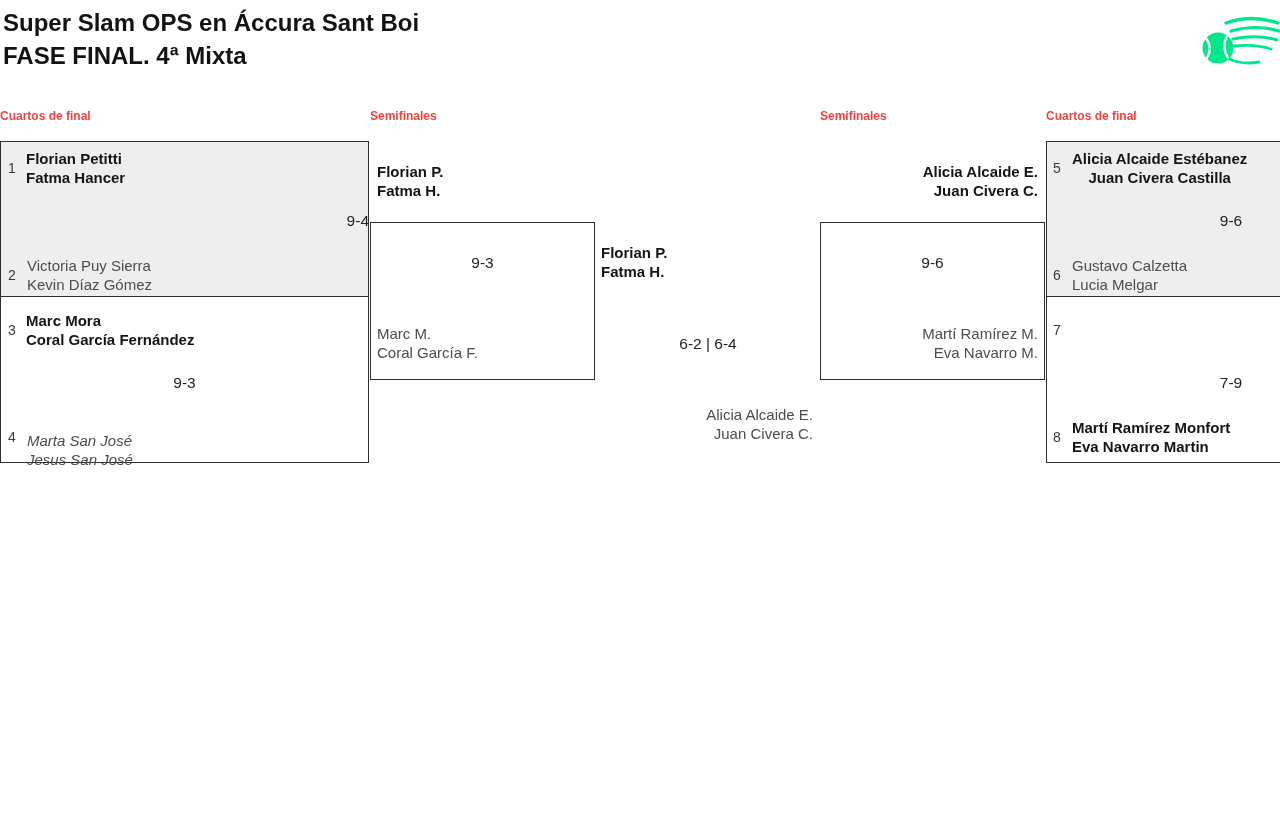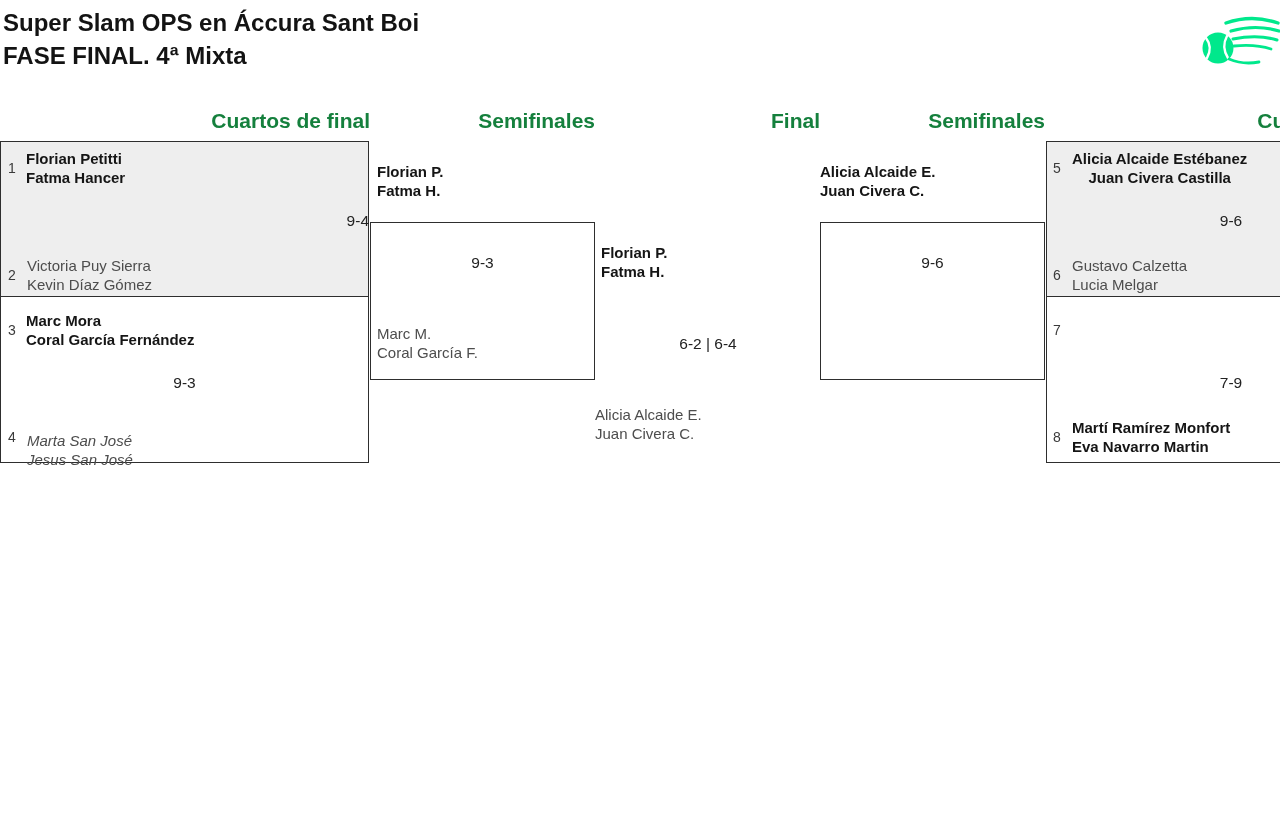--- a/index.html
+++ b/index.html
@@ -6,29 +6,29 @@
   html,body { background:#fff; }
   .stage {
     position:relative; width:1280px; height:829px;
     background:#ffffff; overflow:hidden;
     font-family:"Liberation Sans", sans-serif;
     color:#151515;
   }
   .title { position:absolute; left:3px; top:6px; font-size:24px; line-height:33px; font-weight:700; color:#131313; }
   .logo { position:absolute; left:1198px; top:12px; width:82px; height:58px; }
 
-  .round-header { position:absolute; top:109px; height:22px; font-size:21px; font-weight:600; text-align:right; color:#15803d; white-space:nowrap; }
+  .round-header { position:absolute; top:109px; height:22px; font-size:12px; font-weight:600; text-align:left; color:#ef4444; white-space:nowrap; }
 
   .box { position:absolute; border:1px solid #2e2e2e; background:transparent; }
   .box.fill { background:#eeeeee; }
 
   .team { position:absolute; font-size:15px; line-height:19px; white-space:nowrap; }
   .team.bold { font-weight:700; color:#151515; }
   .team.gray { font-weight:400; color:#4d4d4d; }
-  .team.right { }
+  .team.right { text-align:right; }
 
   .seed { position:absolute; font-size:14px; line-height:17px; color:#3a3a3a; width:16px; text-align:center; }
   .score { position:absolute; font-size:15.5px; line-height:16px; color:#222; text-align:center; white-space:nowrap; }
 </style>
 </head>
 <body>
 
 <div class="stage">
 
   <div class="title">
@@ -42,21 +42,20 @@
     <path d="M29,24 Q23,35 30,46" stroke="#ffffff" stroke-width="2.4" fill="none" stroke-linecap="round"></path>
     <path d="M28,11 Q54,2 80,11" stroke="#00E88C" stroke-width="3.4" fill="none" stroke-linecap="round"></path>
     <path d="M33,19 Q58,12 81,19" stroke="#00E88C" stroke-width="3.2" fill="none" stroke-linecap="round"></path>
     <path d="M35,27 Q60,22 79,28" stroke="#00E88C" stroke-width="3" fill="none" stroke-linecap="round"></path>
     <path d="M36,34 Q58,32 73,37" stroke="#00E88C" stroke-width="2.8" fill="none" stroke-linecap="round"></path>
     <path d="M31,47 Q45,53 61,50" stroke="#00E88C" stroke-width="2.8" fill="none" stroke-linecap="round"></path>
   </svg>
 
   <div class="round-header" style="left:0; width:370px;">Cuartos de final</div>
   <div class="round-header" style="left:370px; width:225px;">Semifinales</div>
-  <div class="round-header" style="left:595px; width:225px;">Final</div>
   <div class="round-header" style="left:820px; width:225px;">Semifinales</div>
   <div class="round-header" style="left:1046px; width:370px;">Cuartos de final</div>
 
   <div class="box fill" style="left:0; top:141px; width:369px; height:156px;"></div>
   <div class="box" style="left:0; top:296px; width:369px; height:167px;"></div>
   <div class="box" style="left:370px; top:222px; width:225px; height:158px;"></div>
   <div class="box" style="left:820px; top:222px; width:225px; height:158px;"></div>
   <div class="box fill" style="left:1046px; top:141px; width:370px; height:156px;"></div>
   <div class="box" style="left:1046px; top:296px; width:370px; height:167px;"></div>
 
@@ -102,20 +101,24 @@
   <div class="team gray right" style="left:595px; width:218px; top:405px;">
     <div>Alicia Alcaide E.</div>
     <div>Juan Civera C.</div>
   </div>
 
   <div class="team bold right" style="left:820px; width:218px; top:162px;">
     <div>Alicia Alcaide E.</div>
     <div>Juan Civera C.</div>
   </div>
   <div class="score" style="left:820px; width:225px; top:255px;">9-6</div>
+  <div class="team gray right" style="left:820px; width:218px; top:324px;">
+    <div>Martí Ramírez M.</div>
+    <div>Eva Navarro M.</div>
+  </div>
 
   <div class="seed" style="left:1049px; top:160px;">5</div>
   <div class="team bold" style="left:1072px; top:149px;text-align:center;">
     <div>Alicia Alcaide Estébanez</div>
     <div>Juan Civera Castilla</div>
   </div>
   <div class="score" style="left:1046px; width:370px; top:213px;">9-6</div>
   <div class="seed" style="left:1049px; top:267px;">6</div>
   <div class="team gray" style="left:1072px; top:256px;">
     <div>Gustavo Calzetta</div>

